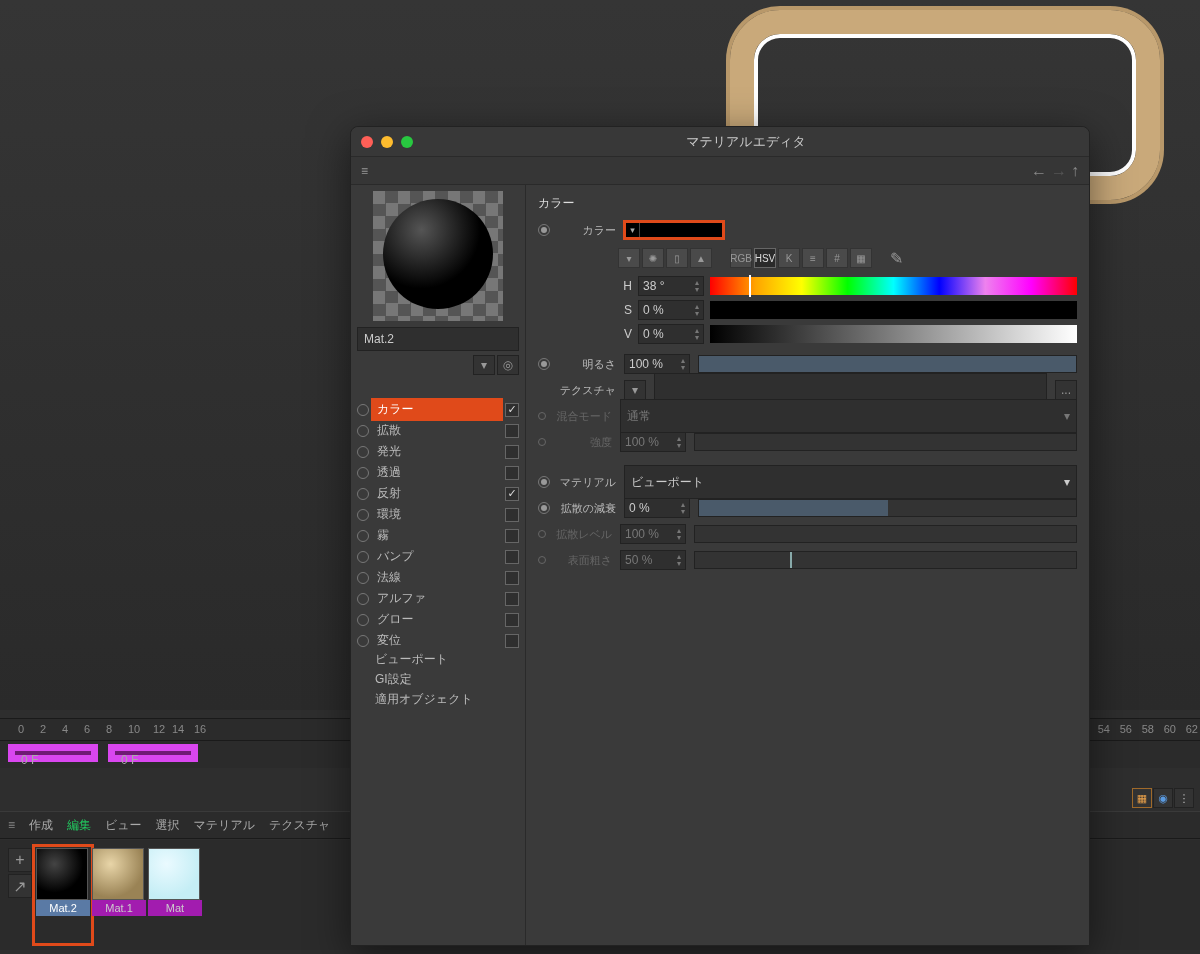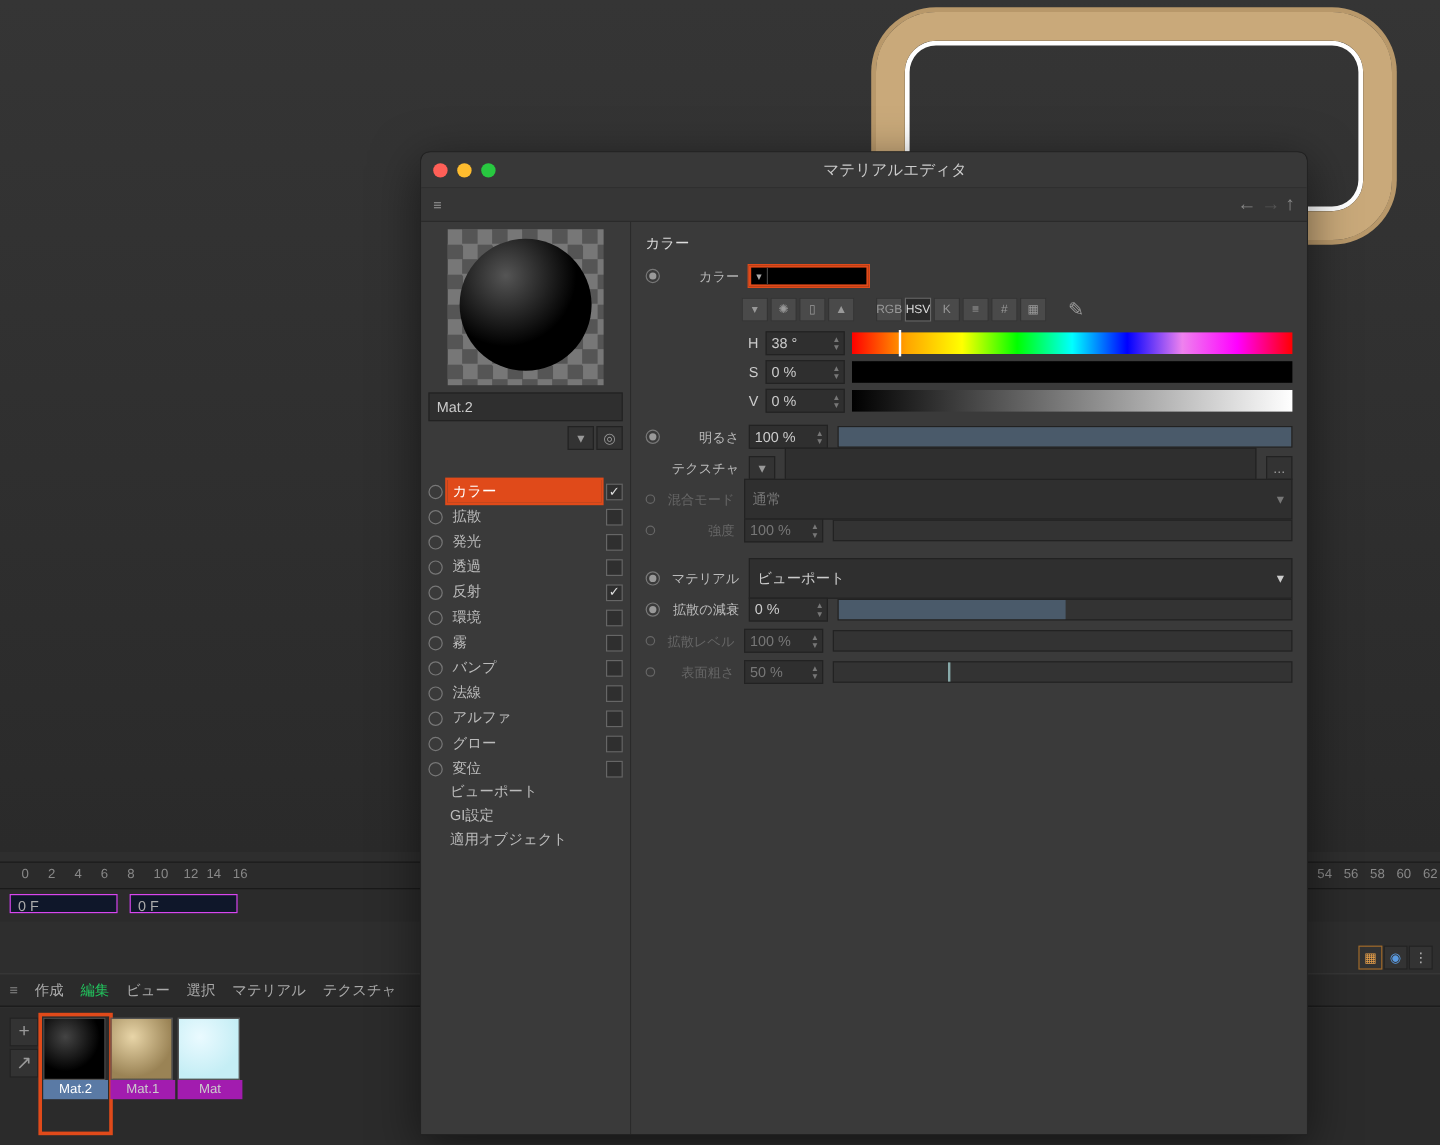--- a/index.html
+++ b/index.html
@@ -3,21 +3,21 @@
 <meta charset="utf-8">
 <style>
 *{box-sizing:border-box;margin:0;padding:0;font-family:"Hiragino Sans","Meiryo",sans-serif;user-select:none}
 body{background:#2e2e2e;width:1200px;height:954px;overflow:hidden;position:relative;color:#bbb;font-size:12px}
 .viewport{position:absolute;left:0;top:0;right:0;height:710px;background:linear-gradient(#353535,#2a2a2a)}
 .viewport-object{position:absolute;right:40px;top:10px;width:430px;height:190px;border:24px solid #c9a97a;border-radius:50px;background:transparent;box-shadow:inset 0 0 0 4px #fff,0 0 0 4px #b8986a}
 .timeline{position:absolute;left:0;top:718px;right:0;height:50px;background:#2b2b2b;border-top:1px solid #1a1a1a}
 .timeline-ruler{height:22px;background:#2b2b2b;position:relative;padding-left:20px;border-bottom:1px solid #1a1a1a}
 .timeline-ruler span{position:absolute;top:4px;font-size:11px;color:#888}
 .timeline-row{display:flex;align-items:center;height:24px;padding:0 8px;gap:10px}
-.timeline-field{background:#0f172a;border:1px solid #d946ef;padding:2px 6px;color:#aaa;width:90px;height:16px}
+.timeline-field{background:#701a75;border:7px solid #d946ef;padding:2px 6px;color:#aaa;width:90px;height:16px}
 .material-bar{position:absolute;left:0;top:811px;right:0;height:28px;background:#2b2b2b;display:flex;align-items:center;gap:14px;padding:0 8px;border-top:1px solid #3a3a3a;border-bottom:1px solid #1a1a1a}
 .material-bar span{color:#aaa;font-size:12px}
 .material-bar .hamburger{color:#888}
 .material-bar .active{color:#22c55e}
 .material-shelf{position:absolute;left:0;top:840px;right:0;height:110px;background:#2b2b2b;display:flex;padding:8px;gap:2px}
 .shelf-tools{display:flex;flex-direction:column;gap:2px;margin-right:2px}
 .shelf-tools div{width:24px;height:24px;background:#333;display:flex;align-items:center;justify-content:center;color:#999;font-size:16px;border:1px solid #222}
 .mat-thumb{width:54px;text-align:center}
 .mat-thumb .ball{width:52px;height:52px;border:1px solid #555;position:relative}
 .mat-thumb .name{font-size:11px;color:#ccc;padding:2px;background:#a21caf}

